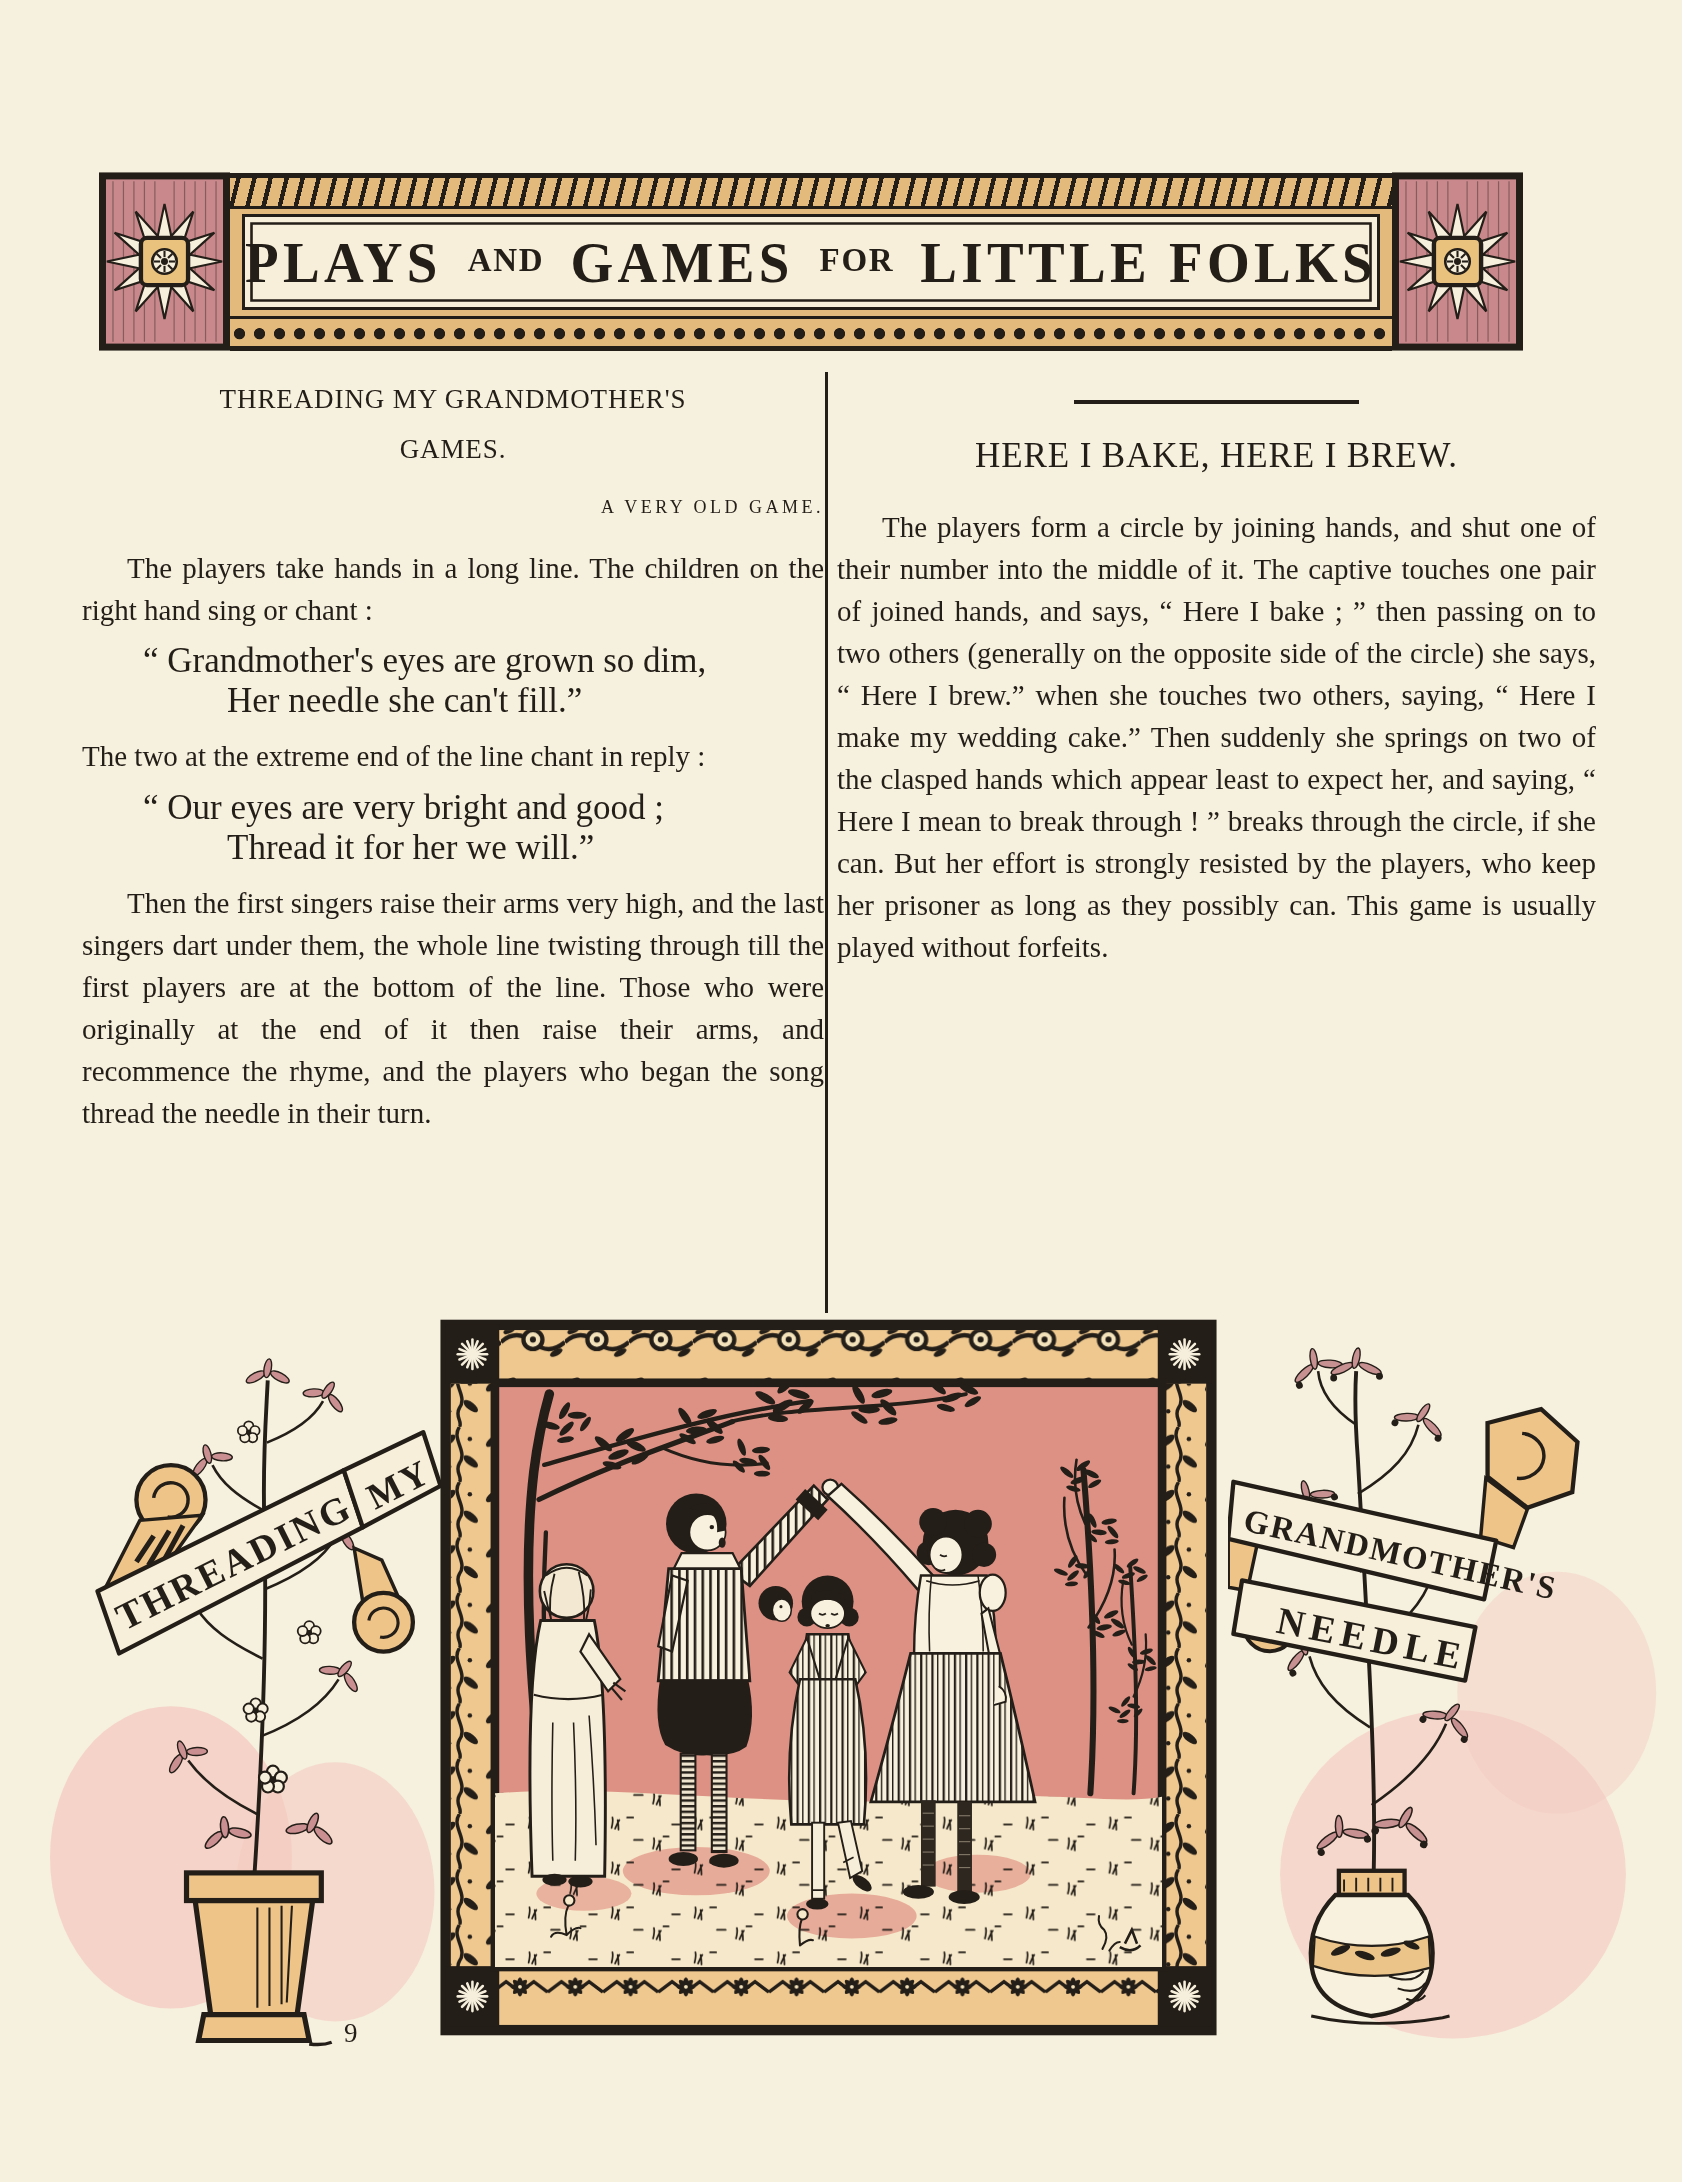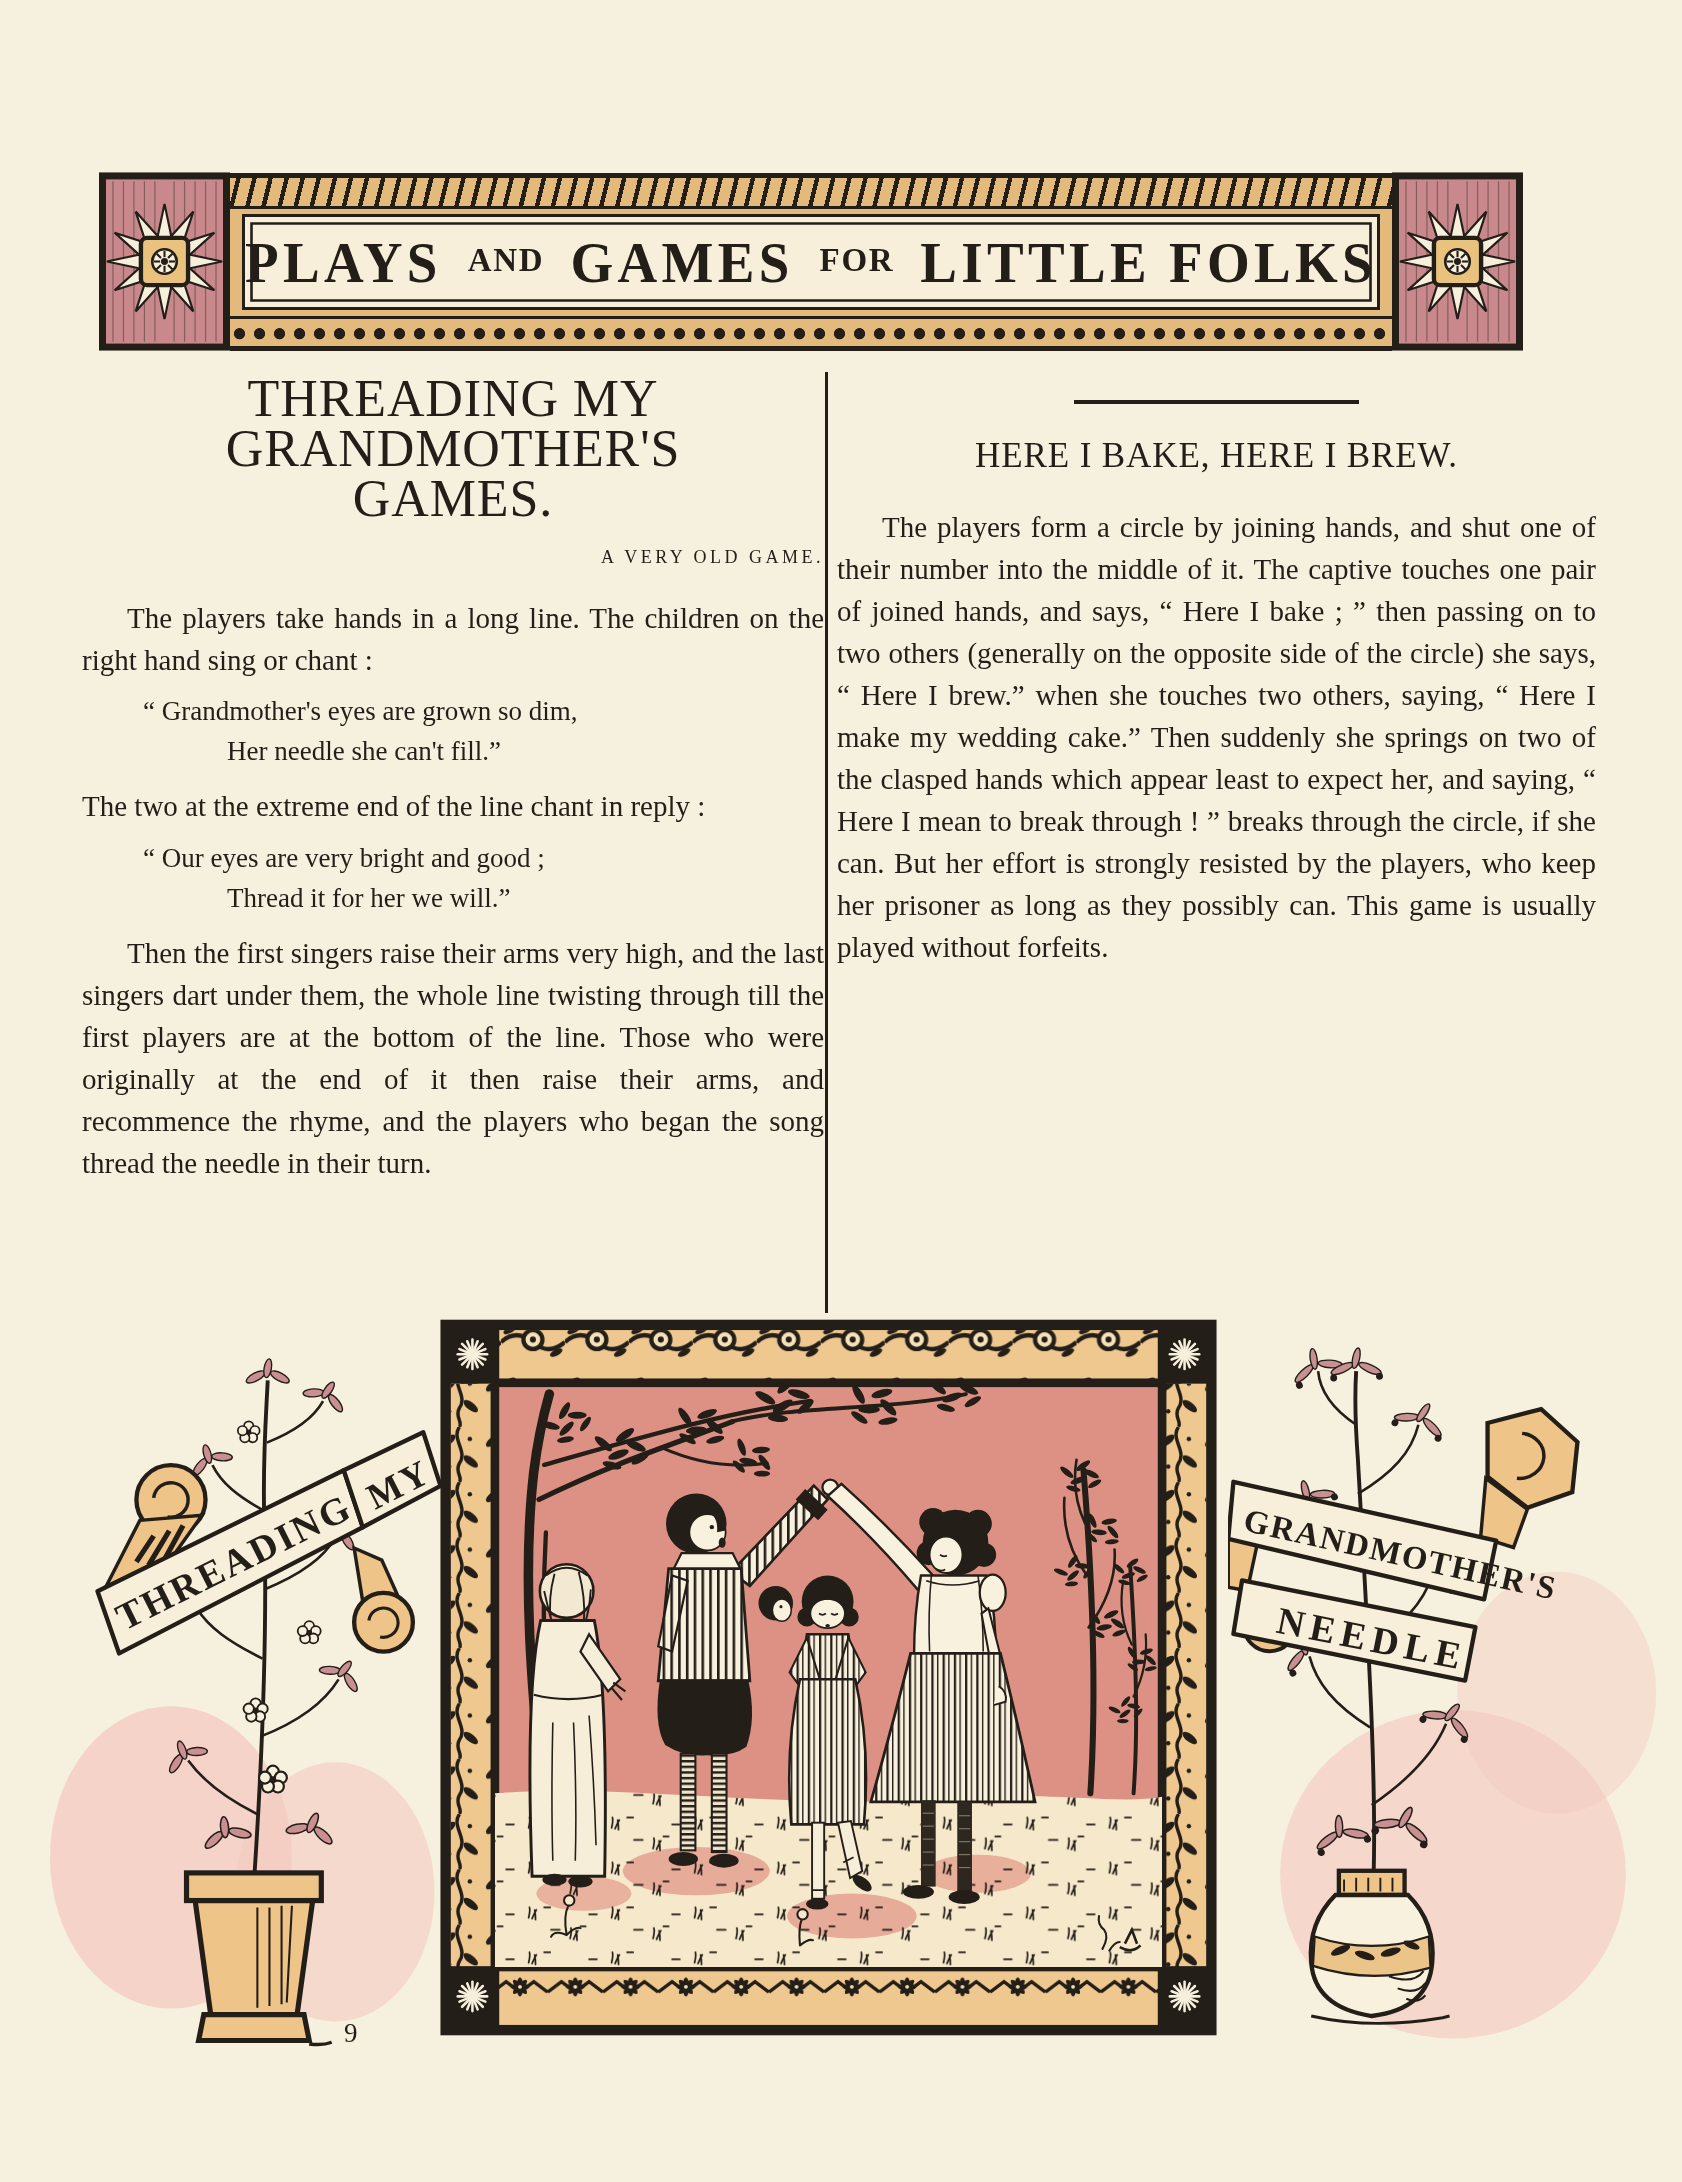--- a/index.html
+++ b/index.html
@@ -23,24 +23,24 @@
     background-size:20px 29px;}
   .title-strip{flex:1;display:flex;align-items:center;justify-content:center;padding:5.2px 12px;}
   .title-panel{flex:1;height:90px;background:#f7efd9;border:3.5px solid #241e18;
     box-shadow:inset 0 0 0 5.2px #f7efd9, inset 0 0 0 7.8px #241e18;
     display:flex;align-items:center;justify-content:center;gap:26px;}
   .tw{font-size:55px;font-weight:700;letter-spacing:4.3px;transform:scaleY(1.04);white-space:nowrap;}
   .tw-small{font-size:33px;font-weight:700;letter-spacing:1.7px;padding-bottom:3.5px;}
   
   .col{top:374px;font-size:29px;line-height:42px;text-align:justify;}
   .col p{margin:0 0 10.4px 0;text-indent:45px;}
-  h1.head1{font-size:52px;line-height:50px;font-weight:400;text-align:center;margin:0 0 12px 0;letter-spacing:0.9px;}
+  h1.head1{font-size:27px;line-height:50px;font-weight:400;text-align:center;margin:0 0 12px 0;letter-spacing:0.9px;}
   .subhead{font-size:18px;letter-spacing:3.5px;text-align:right;margin:5.2px 0 19px 0;}
   h2.head2{font-size:35px;line-height:45px;font-weight:400;text-align:center;letter-spacing:0.9px;margin:0 0 28px 0;}
-  .verse{font-size:27px;line-height:40px;margin:7px 0 14px 0;text-align:left;}
+  .verse{font-size:35px;line-height:40px;margin:7px 0 14px 0;text-align:left;}
   .verse .v1{padding-left:61px;}
   .verse .v2{padding-left:145px;}
   .sect-rule{width:285px;height:4.3px;background:#241e18;margin:26px auto 29px auto;}
   .col-divider{left:825px;top:372px;width:2.6px;height:941px;background:#241e18;}
   .pagenum{left:344px;top:2018px;font-size:27px;}
   svg text{font-family:"Liberation Serif","DejaVu Serif",serif;}
 </style>
 </head>
 <body>
 

